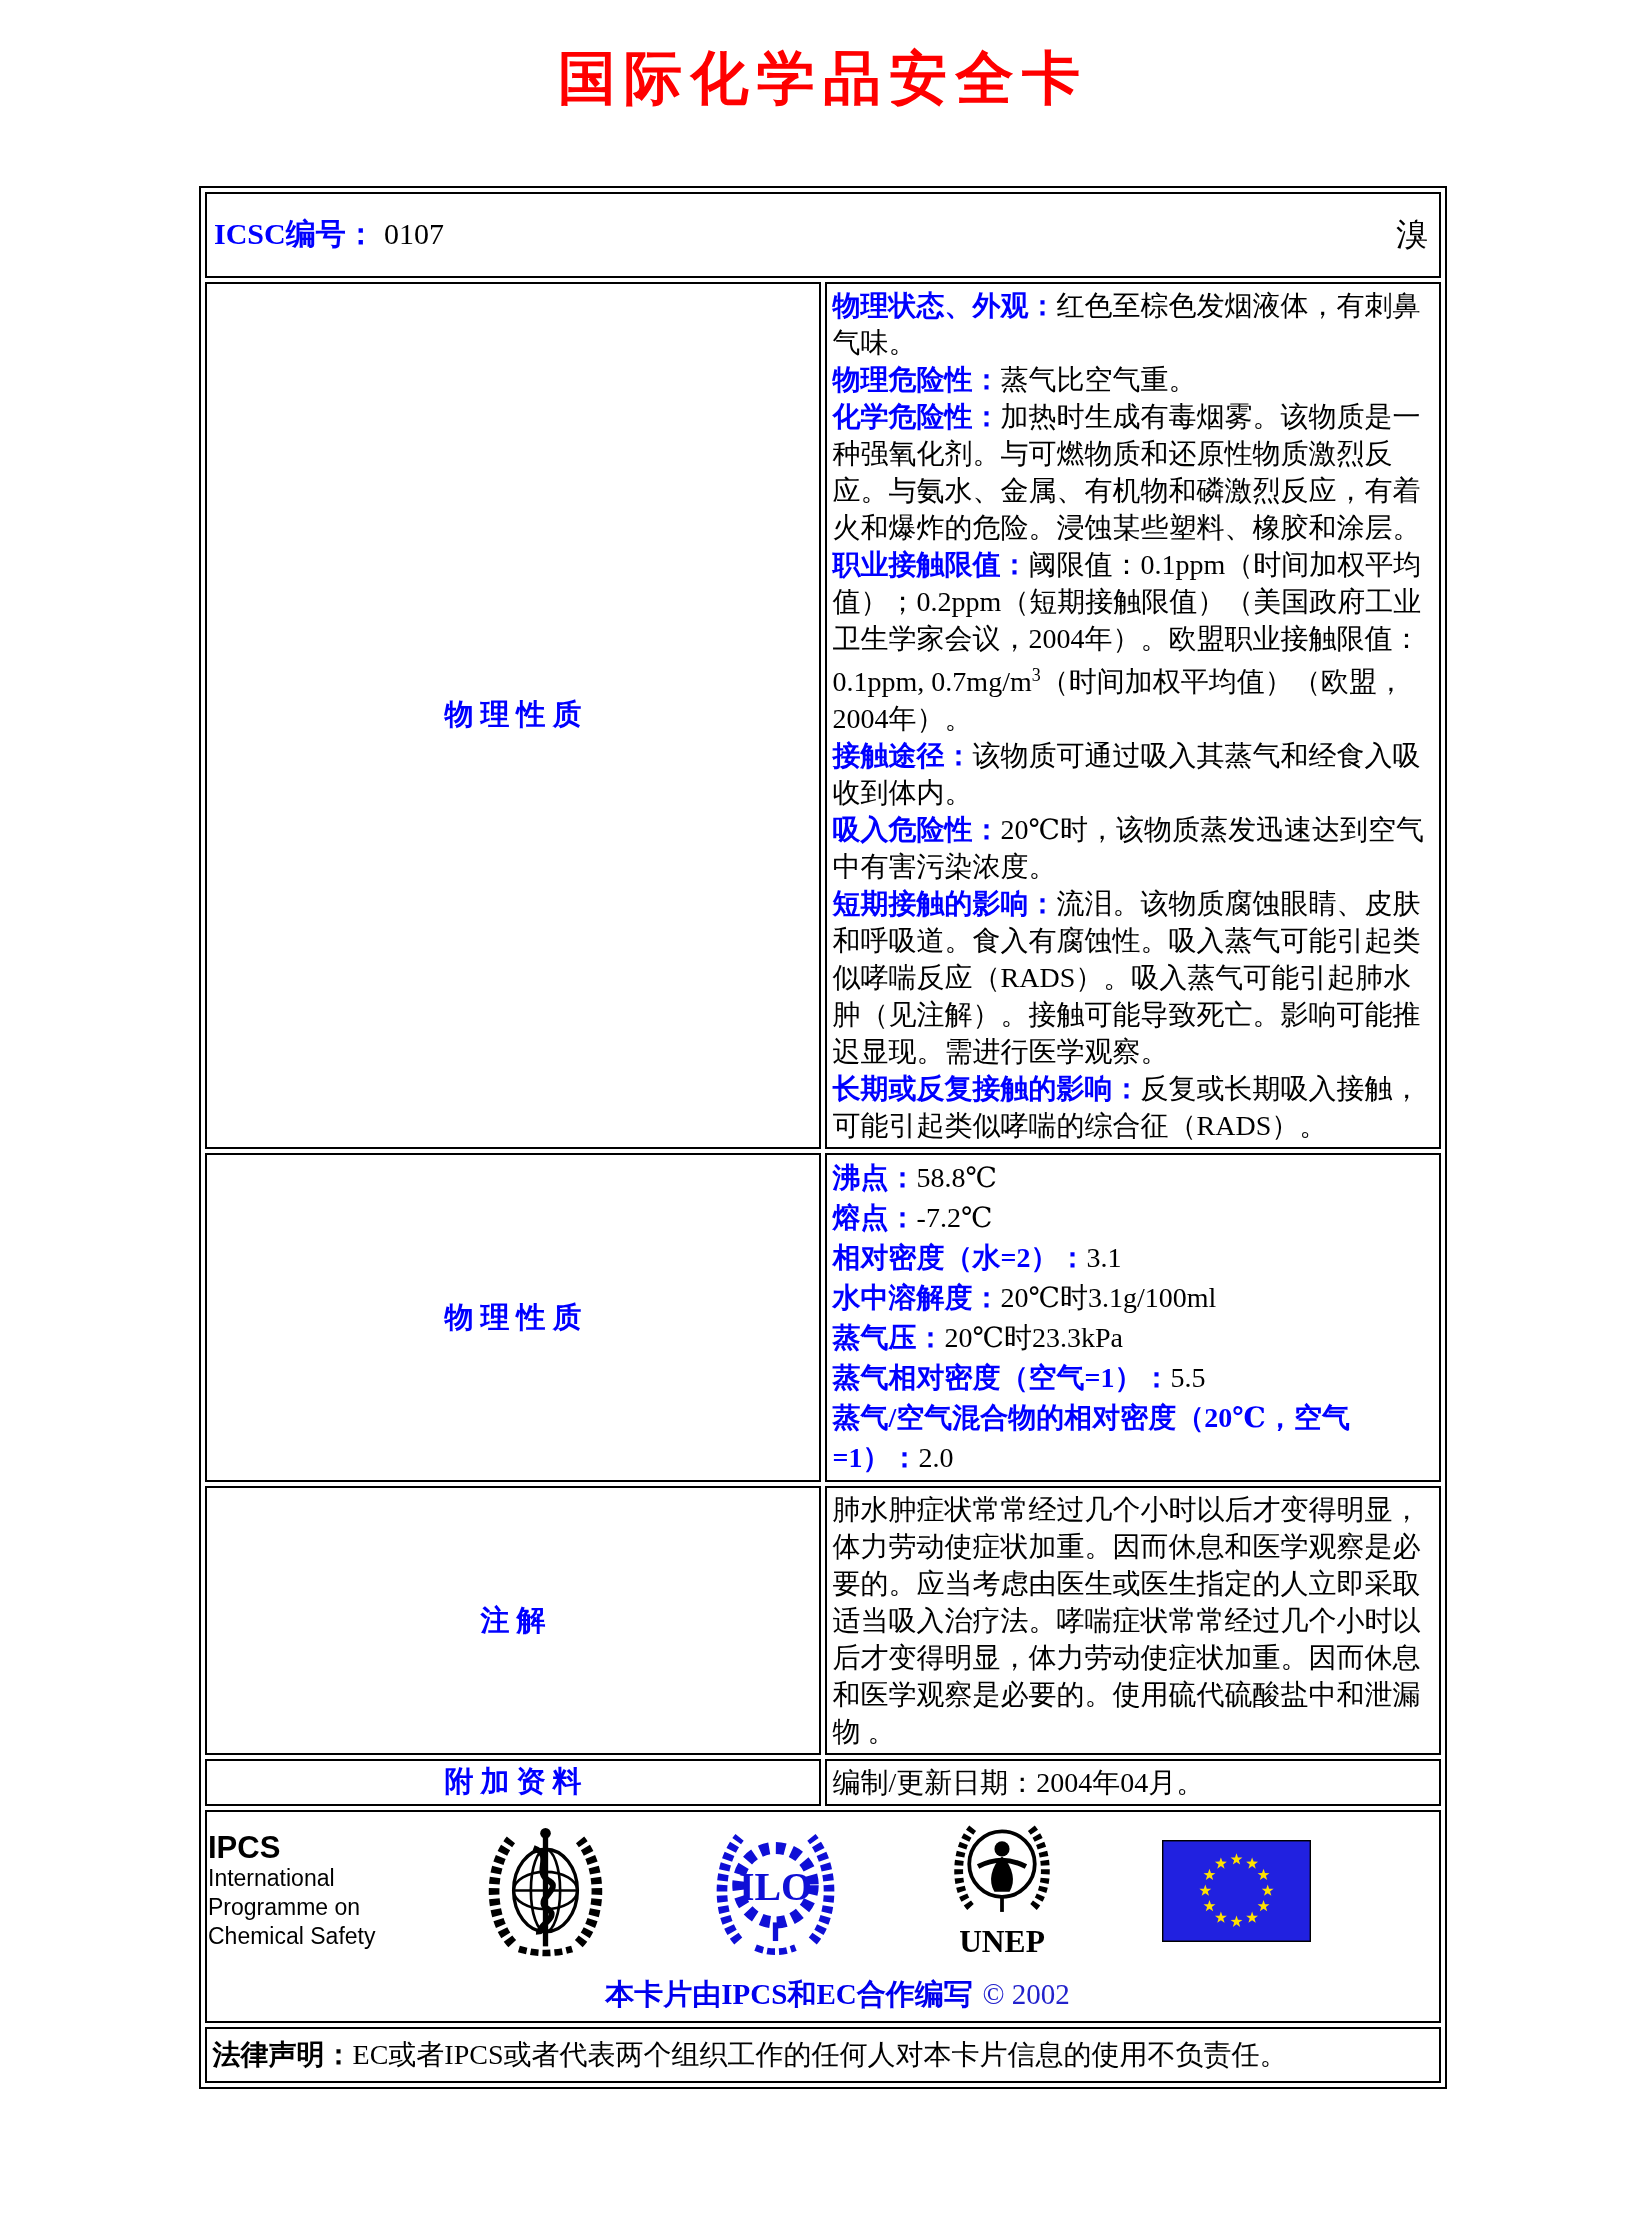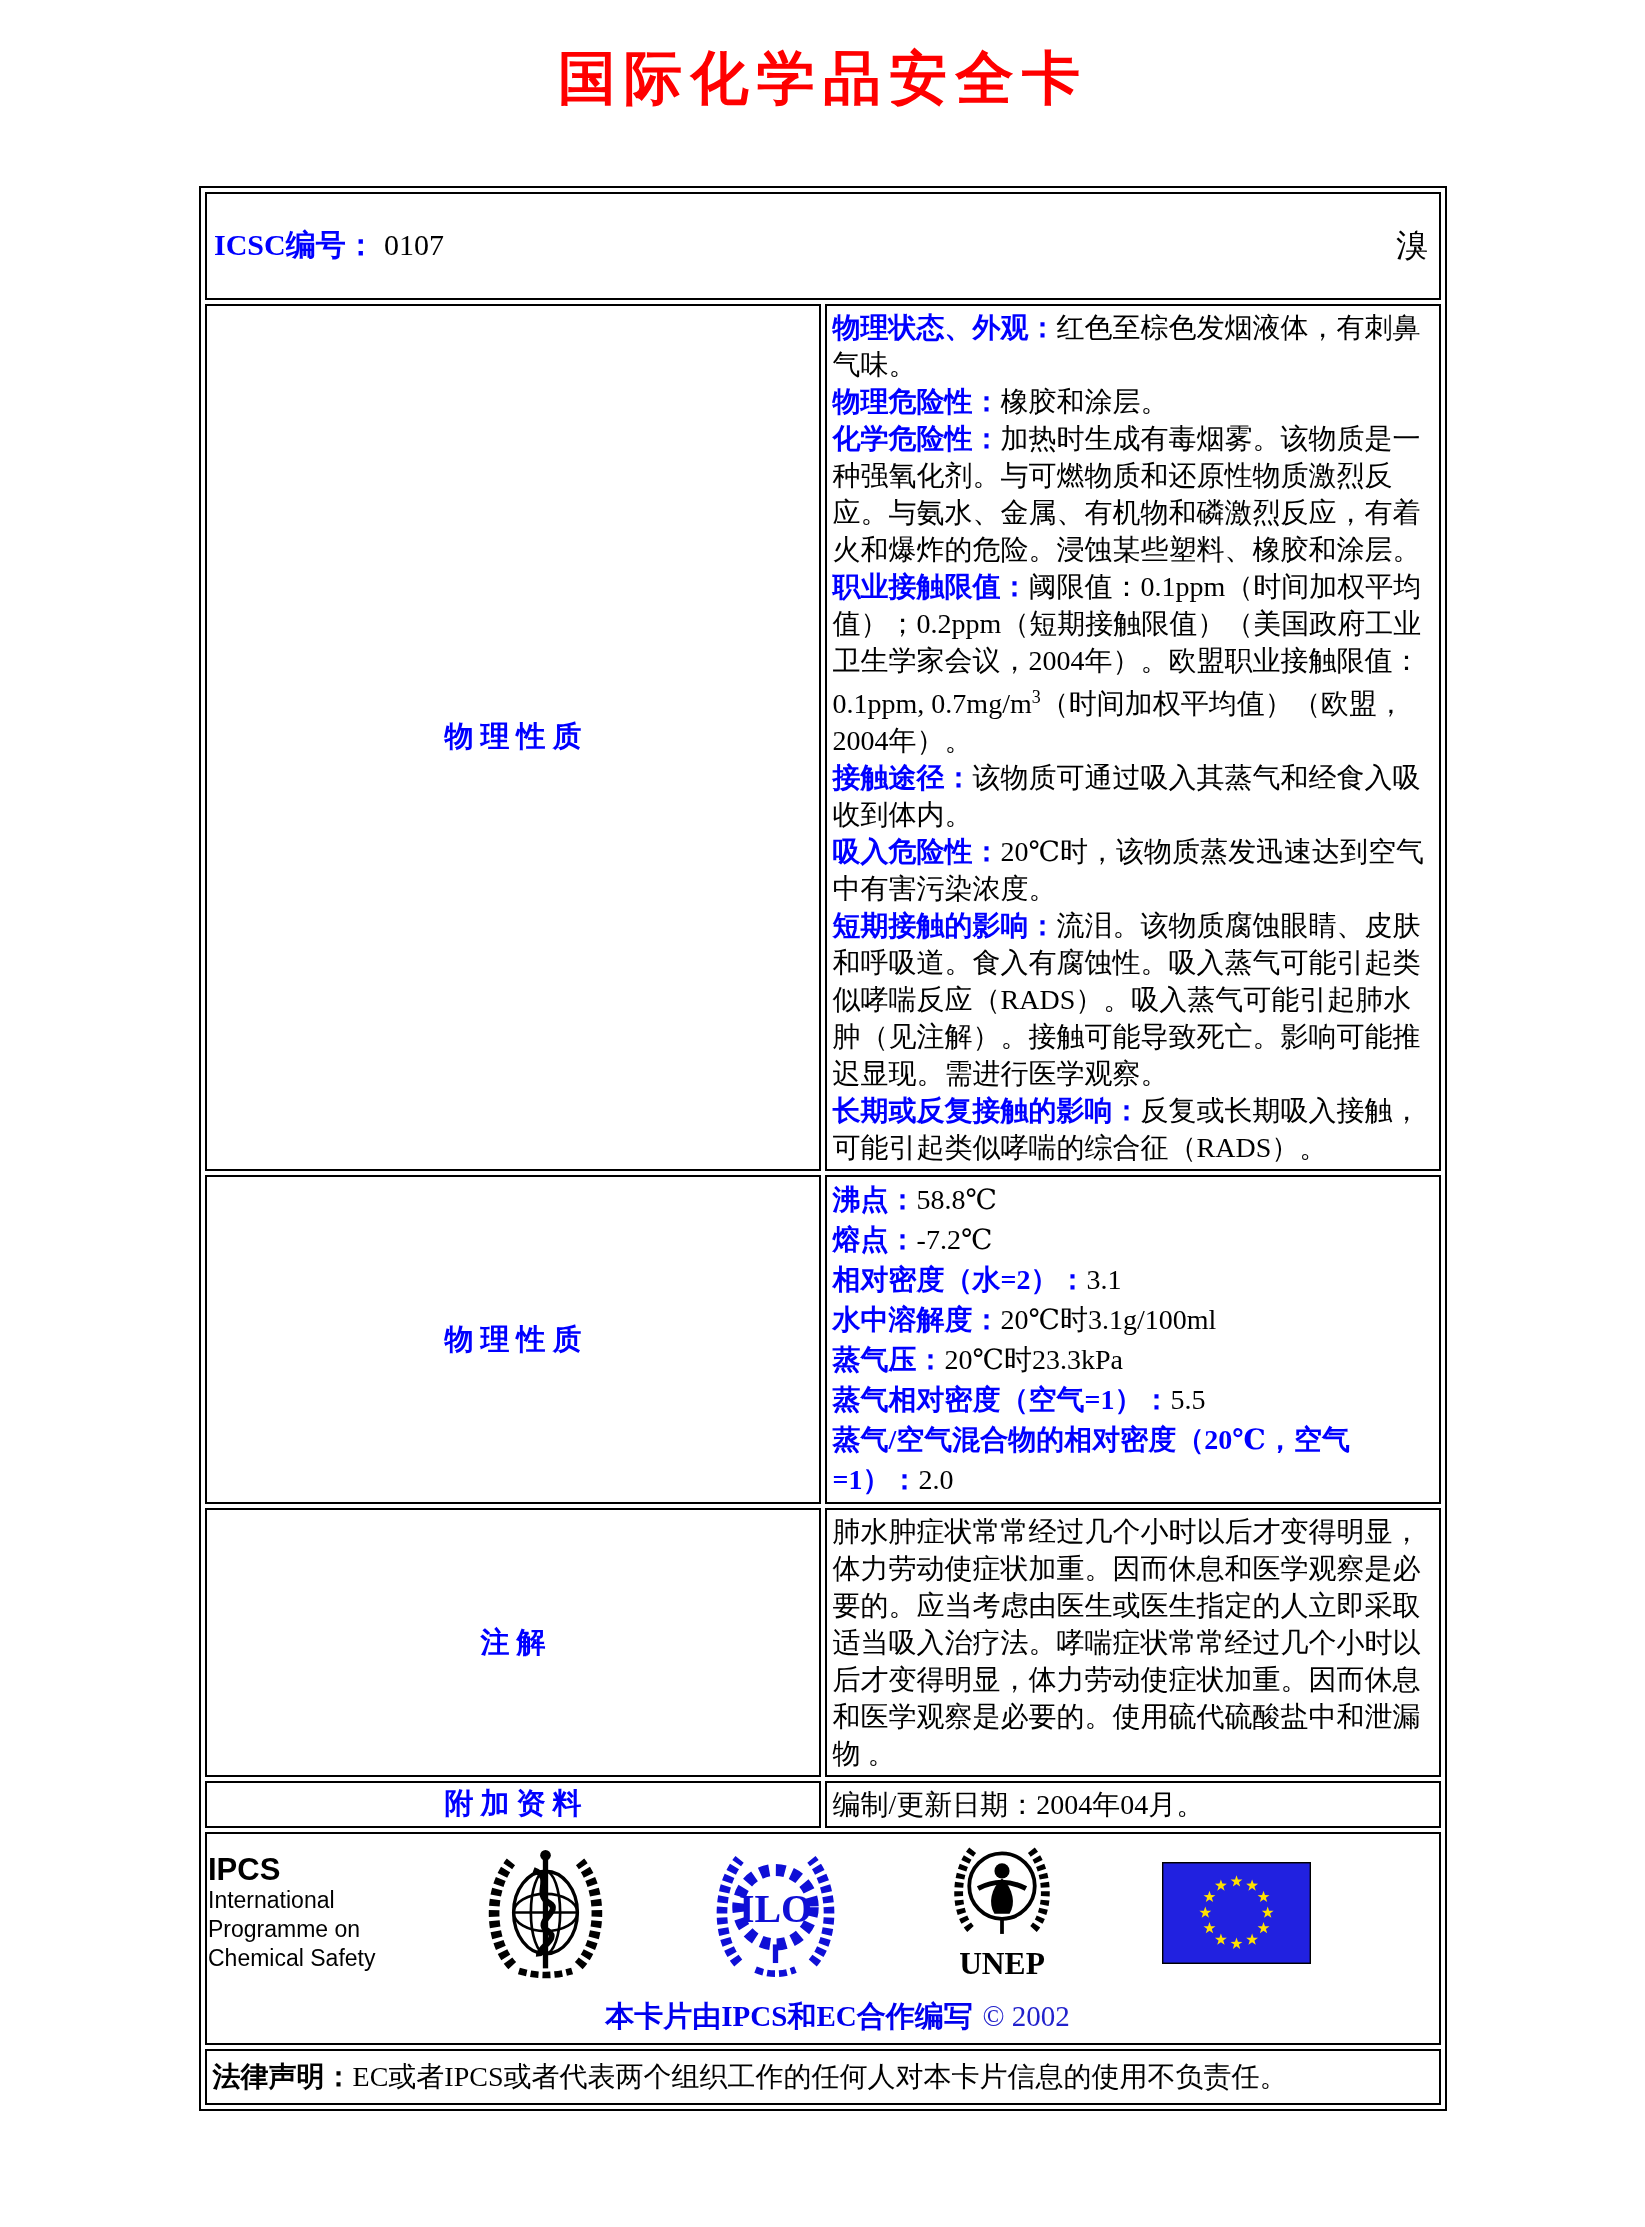--- a/index.html
+++ b/index.html
@@ -24,21 +24,21 @@
   table.card {
     margin: 75px auto 0 auto;
     width: 1248px;
     border: 2.8px solid #000;
     border-collapse: separate;
     border-spacing: 4.2px;
     background: #fff;
     table-layout: fixed;
   }
   td { border: 2.1px solid #000; background: #fff; }
-  td.header-cell { height: 108px; vertical-align: middle; padding: 0 11px 0 7px; }
+  td.header-cell { height: 86px; vertical-align: middle; padding: 0 11px 0 7px; }
   .header-flex { display: flex; justify-content: space-between; align-items: center; }
   .icsc-label { color: #0000ff; font-weight: bold; font-size: 30px; }
   .icsc-number { color: #000; font-size: 30px; margin-left: 8.3px; }
   .chem-name { color: #000; font-size: 32px; }
 
   td.label-cell {
     width: 158px;
     text-align: center;
     vertical-align: middle;
     color: #0000ff;
@@ -106,21 +106,21 @@
         </div>
         <span class="chem-name">溴</span>
       </div>
     </td>
   </tr>
 
   <tr class="r-important">
     <td class="label-cell">物理性质</td>
     <td class="content-cell">
       <p class="item"><span class="blue-label">物理状态、外观：</span><span>红色至棕色发烟液体，有刺鼻气味。</span></p>
-      <p class="item"><span class="blue-label">物理危险性：</span><span>橡胶和涂层。</span></p>
+      <p class="item"><span class="blue-label">物理危险性：</span><span>蒸气比空气重。</span></p>
       <p class="item"><span class="blue-label">化学危险性：</span><span>加热时生成有毒烟雾。该物质是一种强氧化剂。与可燃物质和还原性物质激烈反应。与氨水、金属、有机物和磷激烈反应，有着火和爆炸的危险。浸蚀某些塑料、橡胶和涂层。</span></p>
       <p class="item"><span class="blue-label">职业接触限值：</span><span>阈限值：0.1ppm（时间加权平均值）；0.2ppm（短期接触限值）（美国政府工业卫生学家会议，2004年）。欧盟职业接触限值：0.1ppm, 0.7mg/m</span><sup>3</sup><span>（时间加权平均值）（欧盟，2004年）。</span></p>
       <p class="item"><span class="blue-label">接触途径：</span><span>该物质可通过吸入其蒸气和经食入吸收到体内。</span></p>
       <p class="item"><span class="blue-label">吸入危险性：</span><span>20℃时，该物质蒸发迅速达到空气中有害污染浓度。</span></p>
       <p class="item"><span class="blue-label">短期接触的影响：</span><span>流泪。该物质腐蚀眼睛、皮肤和呼吸道。食入有腐蚀性。吸入蒸气可能引起类似哮喘反应（RADS）。吸入蒸气可能引起肺水肿（见注解）。接触可能导致死亡。影响可能推迟显现。需进行医学观察。</span></p>
       <p class="item"><span class="blue-label">长期或反复接触的影响：</span><span>反复或长期吸入接触，可能引起类似哮喘的综合征（RADS）。</span></p>
     </td>
   </tr>
 
   <tr class="r-phys">

